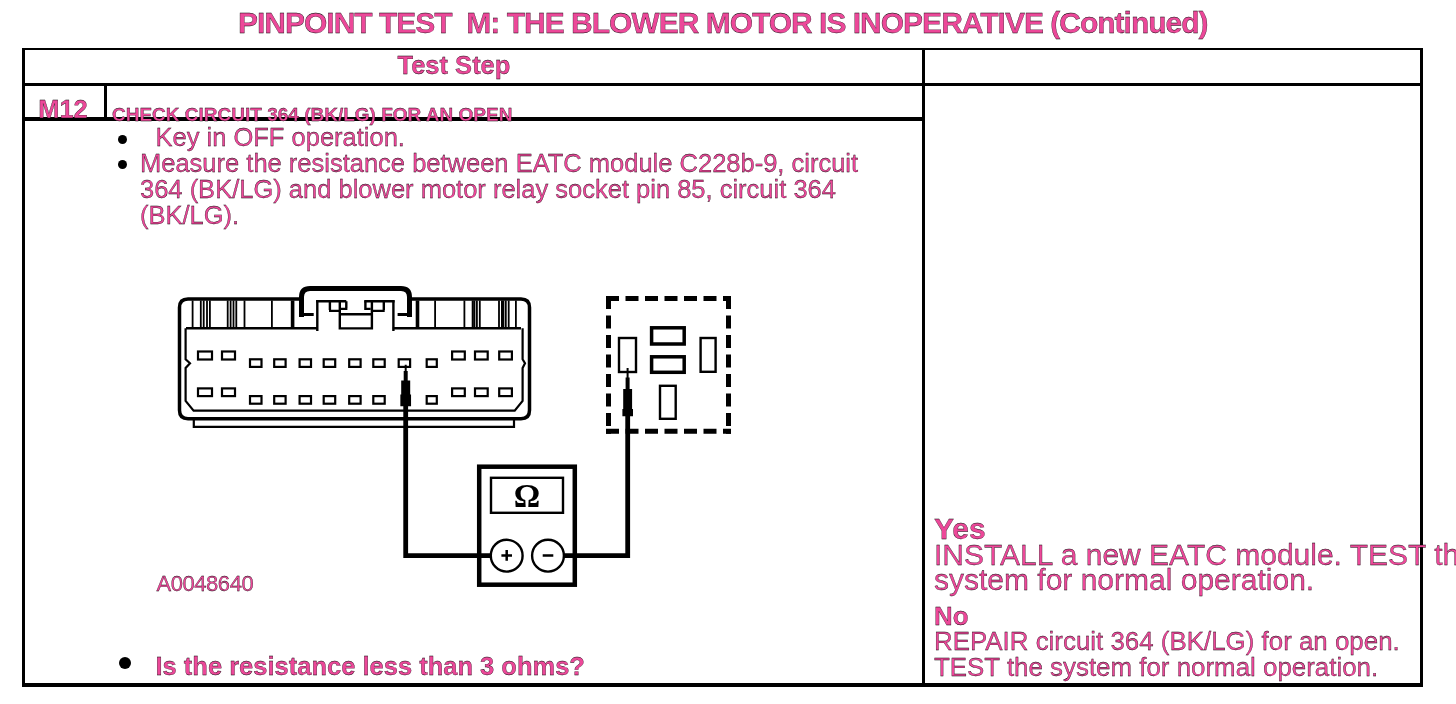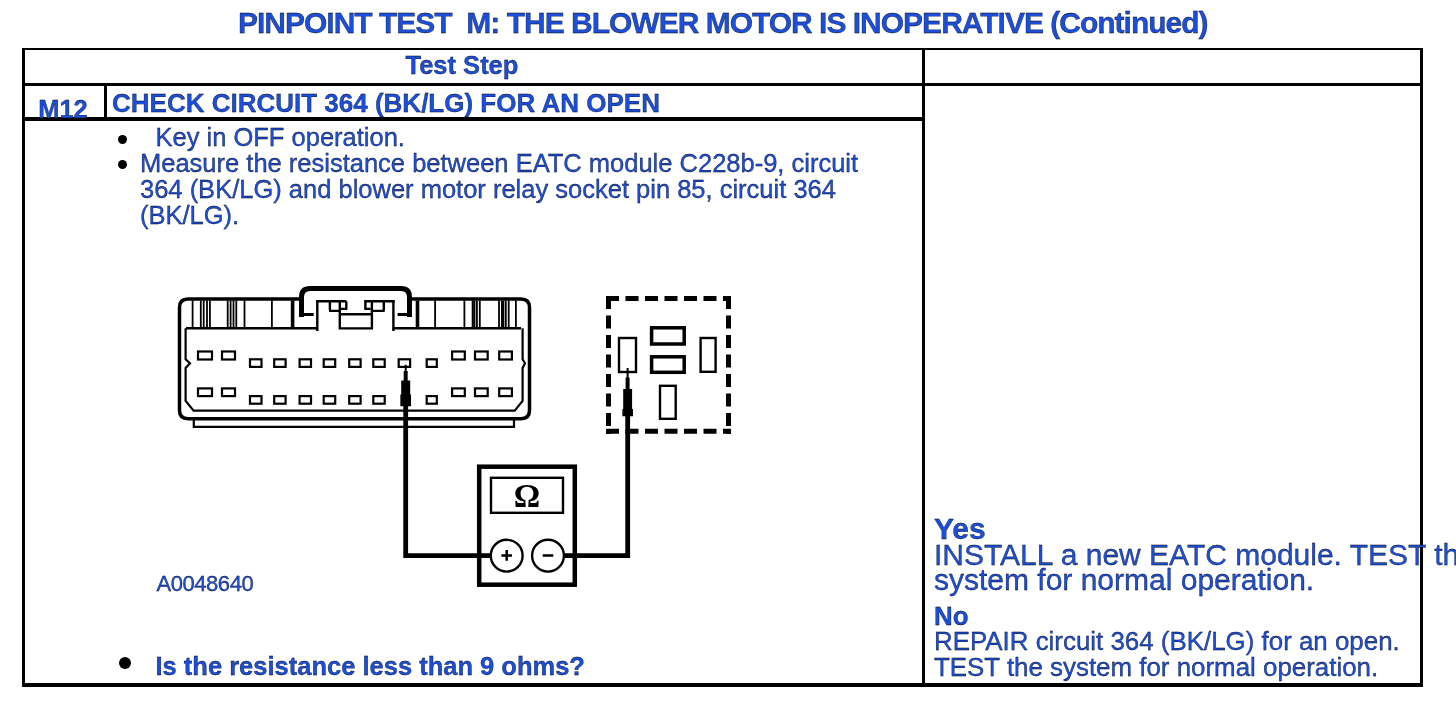--- a/index.html
+++ b/index.html
@@ -1,17 +1,17 @@
 <!DOCTYPE html>
 <html><head>
 <meta charset="utf-8">
 <style>
   html,body{margin:0;padding:0;background:#ffffff;}
   #page{position:relative;width:1456px;height:704px;background:#fff;overflow:hidden;
-        font-family:"Liberation Sans",sans-serif;color:#1d4ed8;-webkit-text-stroke:0.3px #000;}
+        font-family:"Liberation Sans",sans-serif;color:#ec4899;-webkit-text-stroke:0.3px #000;}
   .abs{position:absolute;white-space:pre;}
   .ln{position:absolute;background:#000;}
   .b{font-weight:bold;}
   .t{font-size:25.5px;line-height:26px;}
   .dot{position:absolute;background:#000;border-radius:50%;}
 </style>
 </head>
 <body>
 <div id="page">
 
@@ -19,34 +19,34 @@
 
   <div class="ln" style="left:22px;top:47.5px;width:1401px;height:2.5px;"></div>
   <div class="ln" style="left:22px;top:82.7px;width:1401px;height:3.2px;"></div>
   <div class="ln" style="left:22px;top:117.3px;width:903px;height:3.3px;"></div>
   <div class="ln" style="left:22px;top:683px;width:1401px;height:3.5px;"></div>
   <div class="ln" style="left:22px;top:47.5px;width:2.5px;height:639px;"></div>
   <div class="ln" style="left:1420px;top:47.5px;width:3px;height:639px;"></div>
   <div class="ln" style="left:922px;top:47.5px;width:2.5px;height:639px;"></div>
   <div class="ln" style="left:104px;top:85.7px;width:3px;height:31.6px;"></div>
 
-  <div class="abs b t" style="left:397.5px;top:51.5px;margin-left:8px;">Test Step</div>
+  <div class="abs b t" style="left:397.5px;top:51.5px;">Test Step</div>
 
   <div class="abs b t" style="left:38.2px;top:96px;">M12</div>
-  <div class="abs b t" style="left:112px;top:90px;font-size:26px;">CHECK CIRCUIT 364 (BK/LG) FOR AN OPEN</div>
+  <div class="abs b t" style="left:112px;top:102px;font-size:19px;">CHECK CIRCUIT 364 (BK/LG) FOR AN OPEN</div>
 
   <div class="dot" style="left:117.5px;top:134.9px;width:9px;height:9px;"></div>
   <div class="dot" style="left:117.5px;top:159.5px;width:9px;height:9px;"></div>
   <div class="dot" style="left:118.7px;top:656.6px;width:12px;height:12px;"></div>
 
   <div class="abs t" style="left:155.5px;top:123.8px;">Key in OFF operation.</div>
   <div class="abs t" style="left:140px;top:149.8px;">Measure the resistance between EATC module C228b-9, circuit
 364 (BK/LG) and blower motor relay socket pin 85, circuit 364
 (BK/LG).</div>
-  <div class="abs t b" style="left:155.5px;top:653.4px;">Is the resistance less than 9 ohms?</div>
+  <div class="abs t b" style="left:155.5px;top:653.4px;">Is the resistance less than 3 ohms?</div>
   <div class="abs" style="left:156.5px;top:573px;font-size:22px;line-height:22px;letter-spacing:-0.45px;">A0048640</div>
 
   <div class="abs" style="left:934px;top:516.3px;font-size:30px;line-height:25.5px;"><span class="b">Yes</span>
 INSTALL a new EATC module. TEST the
 system for normal operation.</div>
   <div class="abs" style="left:934px;top:603.8px;font-size:25.9px;line-height:25.5px;"><span class="b">No</span>
 REPAIR circuit 364 (BK/LG) for an open.
 TEST the system for normal operation.</div>
 
   <svg class="abs" style="left:0;top:0;" width="1456" height="704" viewBox="0 0 1456 704">

